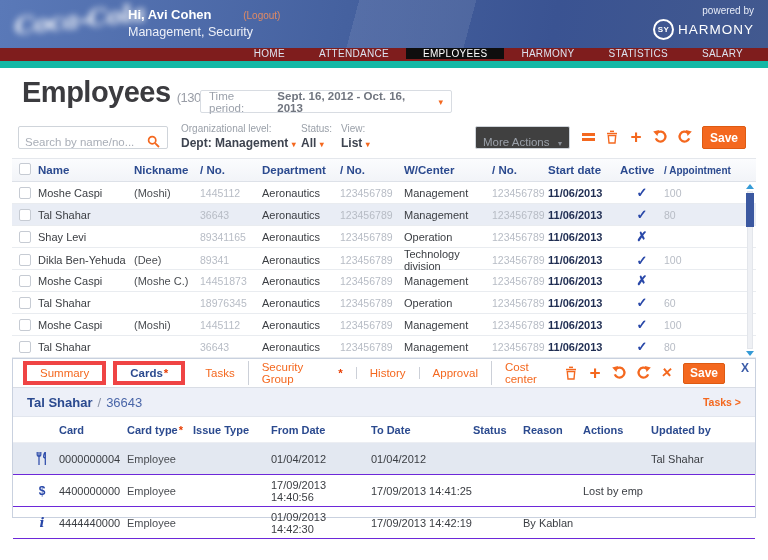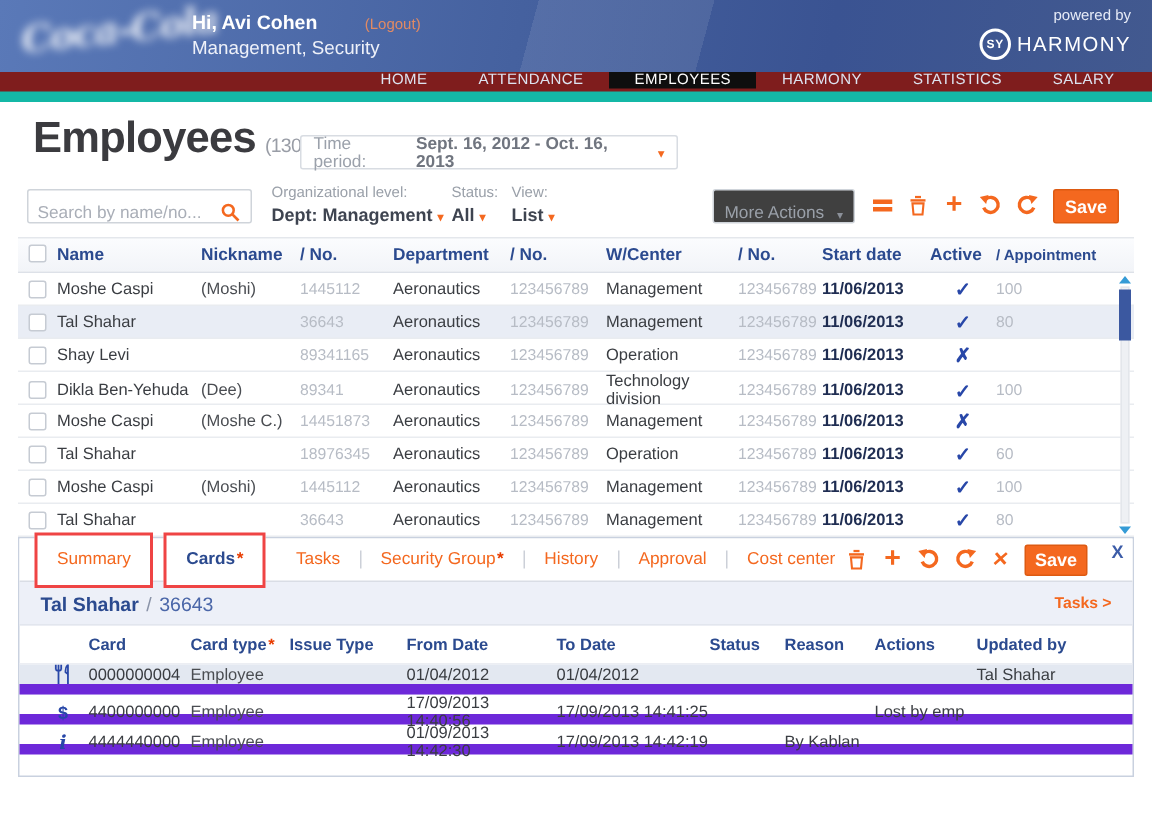--- a/index.html
+++ b/index.html
@@ -78,37 +78,37 @@
 .vtrack{position:absolute;left:2px;top:7px;bottom:7px;width:6px;background:#eef0f4;border:1px solid #e3e6eb}
 .vthumb{position:absolute;left:1px;top:9px;width:8px;height:34px;background:#3b58a0}
 .varrow-up{position:absolute;top:0;left:1px;width:0;height:0;border-left:4px solid transparent;border-right:4px solid transparent;border-bottom:5px solid #359bd6}
 .varrow-down{position:absolute;bottom:0;left:1px;width:0;height:0;border-left:4px solid transparent;border-right:4px solid transparent;border-top:5px solid #359bd6}
 
 
 .panel{position:absolute;left:12px;top:358px;width:744px;height:160px;border:1px solid #c9d1df;background:#fff}
 .ptabs{position:relative;height:29px;display:flex;align-items:center;border-bottom:1px solid #d9dde5;background:#fff;padding-left:10px}
 .ptab-list{display:flex;align-items:center;height:100%}
 .ptab{font-size:11.5px;color:#f4681f;cursor:pointer;display:flex;align-items:center}
-.ptab.boxed{border:2px solid #ef4444;background:#fff;height:37px;padding:0 13px;margin-right:7px}
+.ptab.boxed{border:4px solid #ef4444;background:#fff;height:24px;padding:0 13px;margin-right:7px}
 .ptab.active{color:#2b4a8f;font-weight:bold}
 .ptab.plain{margin-left:13px}
 .ptab.plain+.ptab.plain{border-left:1px solid #ccd0d8;padding-left:13px}
 .star{color:#e83c00;font-weight:bold;margin-left:1px}
 .picons{margin-left:auto;display:flex;align-items:center;gap:8px;padding-right:30px}
 .psave{width:42px;height:21px;background:#f4681f;color:#fff;font-size:12px;font-weight:bold;border:1px solid #dd5a12;
  border-radius:2px;display:flex;align-items:center;justify-content:center;cursor:pointer}
 .pclose{position:absolute;right:6px;top:2px;color:#3c5ca8;font-weight:bold;font-size:12px;cursor:pointer}
 .pemp{height:29px;background:#edf0f8;display:flex;align-items:center;padding:0 14px;border-bottom:1px solid #e2e6ee}
 .pemp-name{font-size:13px;font-weight:bold;color:#2b4a8f}
 .pemp-sep{color:#8a93a8;margin:0 5px;font-size:13px}
 .pemp-no{font-size:13px;color:#4a66a8}
 .tasks-link{margin-left:auto;font-size:10.5px;color:#f4681f;font-weight:bold;cursor:pointer}
 .cgrid{display:grid;grid-template-columns:34px 68px 66px 78px 100px 102px 50px 60px 68px 1fr;align-items:center;padding-left:12px}
 .cards-head{height:26px;font-size:11px;font-weight:bold;color:#2b4a8f;border-bottom:1px solid #eceef3}
-.card-row{height:20px;font-size:11px;border-bottom:7px solid #6d28d9;cursor:pointer}
+.card-row{height:32px;font-size:11px;border-bottom:1px solid #6d28d9;cursor:pointer}
 .card-row.selected{background:#e3e8f1}
 .cc-icon{color:#2847a8;font-weight:bold;text-align:center;font-size:12px;display:flex;align-items:center;justify-content:center}
 .cc-icon .i-italic{font-family:"DejaVu Serif",serif;font-style:italic;font-weight:bold;font-size:13px}
 .cc-card,.cc-date,.cc-reason,.cc-remarks,.cc-upd{color:#3a3d42}
 .cc-type{color:#4a4d52}
 </style>
 </head>
 <body>
 <div id="app">
 

